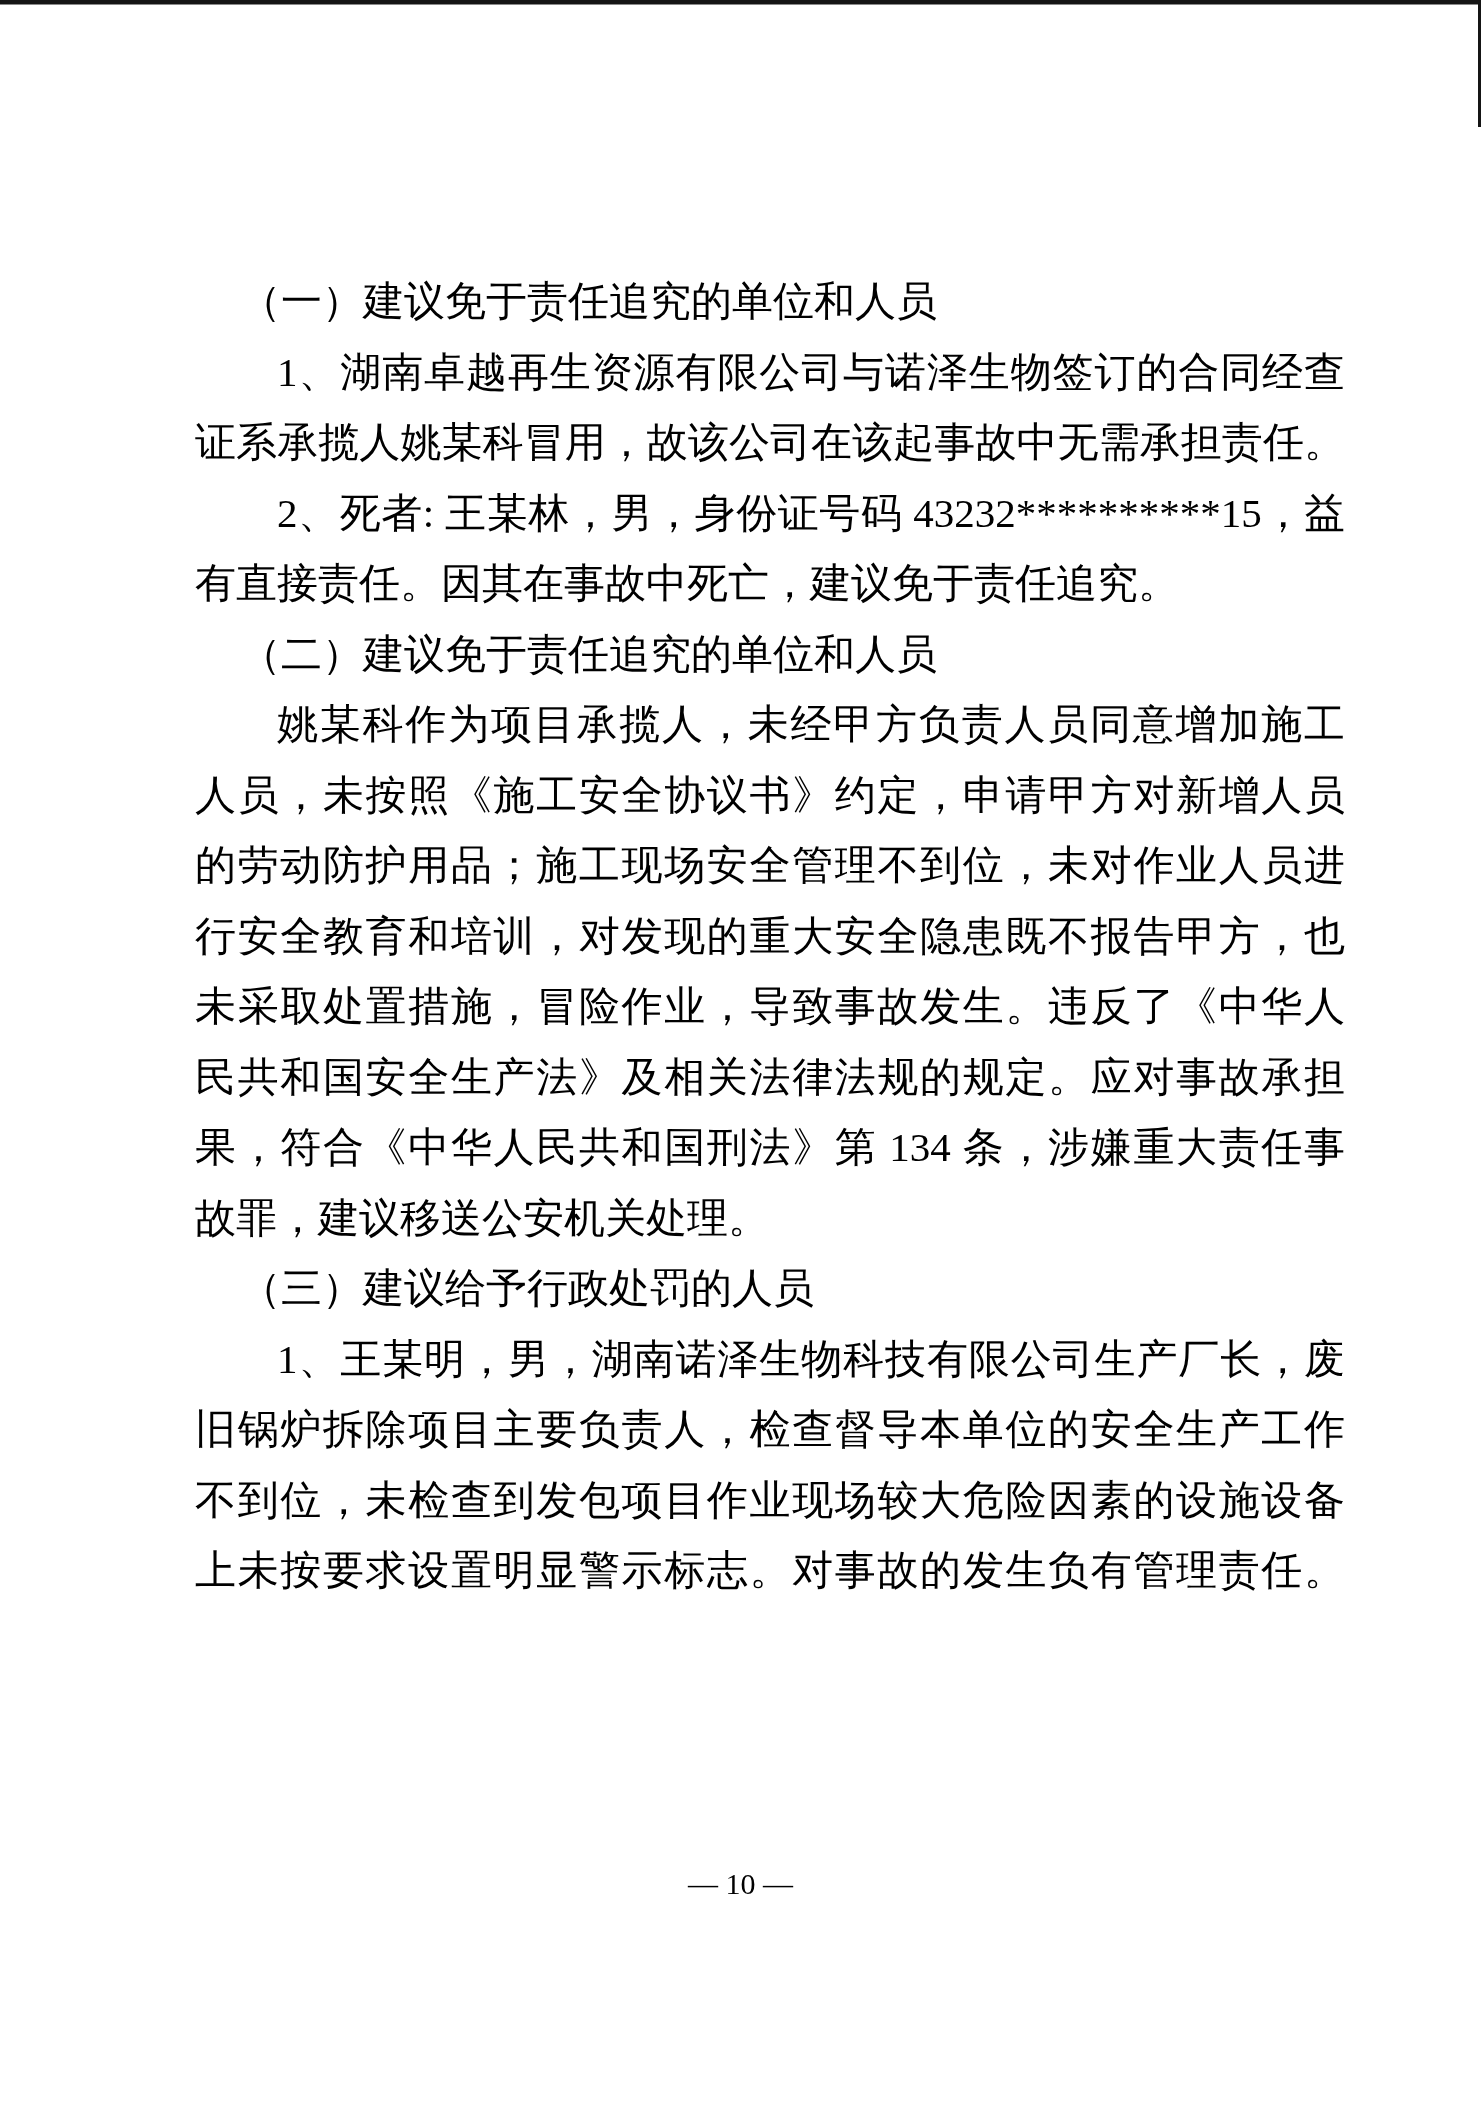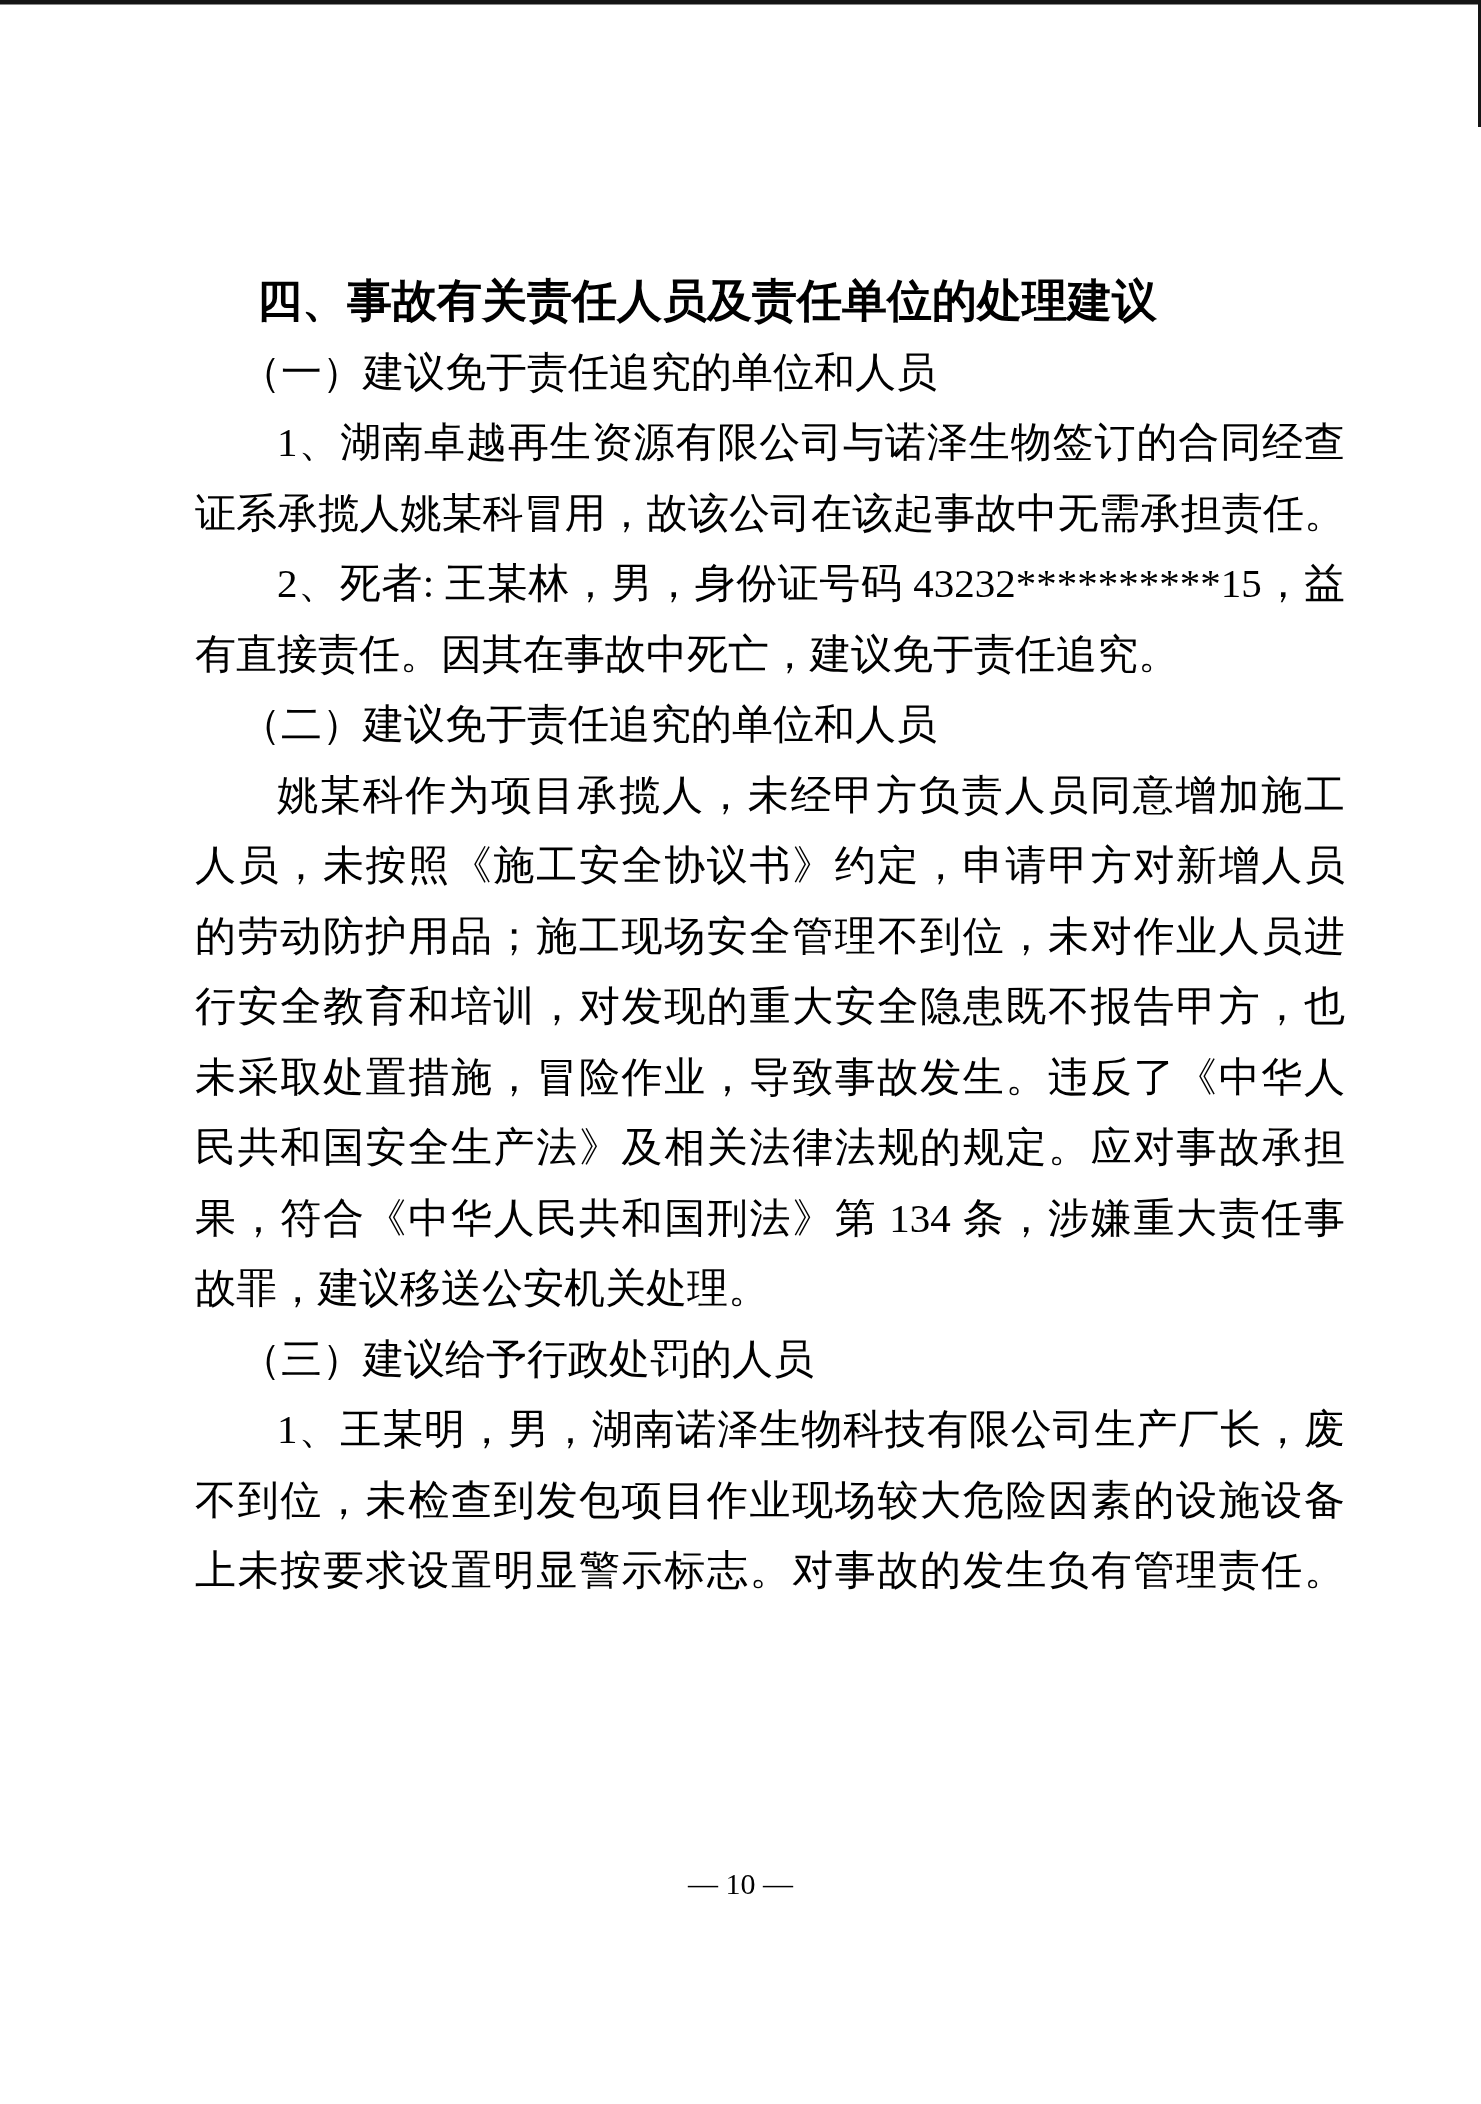--- a/index.html
+++ b/index.html
@@ -71,34 +71,34 @@
     font-family: "Liberation Serif", serif;
   }
 </style>
 </head>
 <body>
 
 <div class="scan-edge-top"></div>
 <div class="scan-edge-right"></div>
 
 <div class="doc-lines">
-    <div class="line heading">四、事故有关责任人员及责任单位的处理建议</div>
     <div class="line subheading">（一）建议免于责任追究的单位和人员</div>
     <div class="line body-first justify">1、湖南卓越再生资源有限公司与诺泽生物签订的合同经查</div>
     <div class="line body justify">证系承揽人姚某科冒用，故该公司在该起事故中无需承担责任。</div>
     <div class="line body-first justify">2、死者: 王某林，男，身份证号码 43232**********15，益</div>
     <div class="line body">有直接责任。因其在事故中死亡，建议免于责任追究。</div>
     <div class="line subheading">（二）建议免于责任追究的单位和人员</div>
     <div class="line body-first justify">姚某科作为项目承揽人，未经甲方负责人员同意增加施工</div>
     <div class="line body justify">人员，未按照《施工安全协议书》约定，申请甲方对新增人员</div>
     <div class="line body justify">的劳动防护用品；施工现场安全管理不到位，未对作业人员进</div>
     <div class="line body justify">行安全教育和培训，对发现的重大安全隐患既不报告甲方，也</div>
     <div class="line body justify">未采取处置措施，冒险作业，导致事故发生。违反了《中华人</div>
     <div class="line body justify">民共和国安全生产法》及相关法律法规的规定。应对事故承担</div>
     <div class="line body justify">果，符合《中华人民共和国刑法》第 134 条，涉嫌重大责任事</div>
     <div class="line body">故罪，建议移送公安机关处理。</div>
     <div class="line subheading">（三）建议给予行政处罚的人员</div>
     <div class="line body-first justify">1、王某明，男，湖南诺泽生物科技有限公司生产厂长，废</div>
+    <div class="line body justify">旧锅炉拆除项目主要负责人，检查督导本单位的安全生产工作</div>
     <div class="line body justify">不到位，未检查到发包项目作业现场较大危险因素的设施设备</div>
     <div class="line body justify">上未按要求设置明显警示标志。对事故的发生负有管理责任。</div>
   </div>
 
 <div class="page-footer">— 10 —</div>
 
 </body></html>

